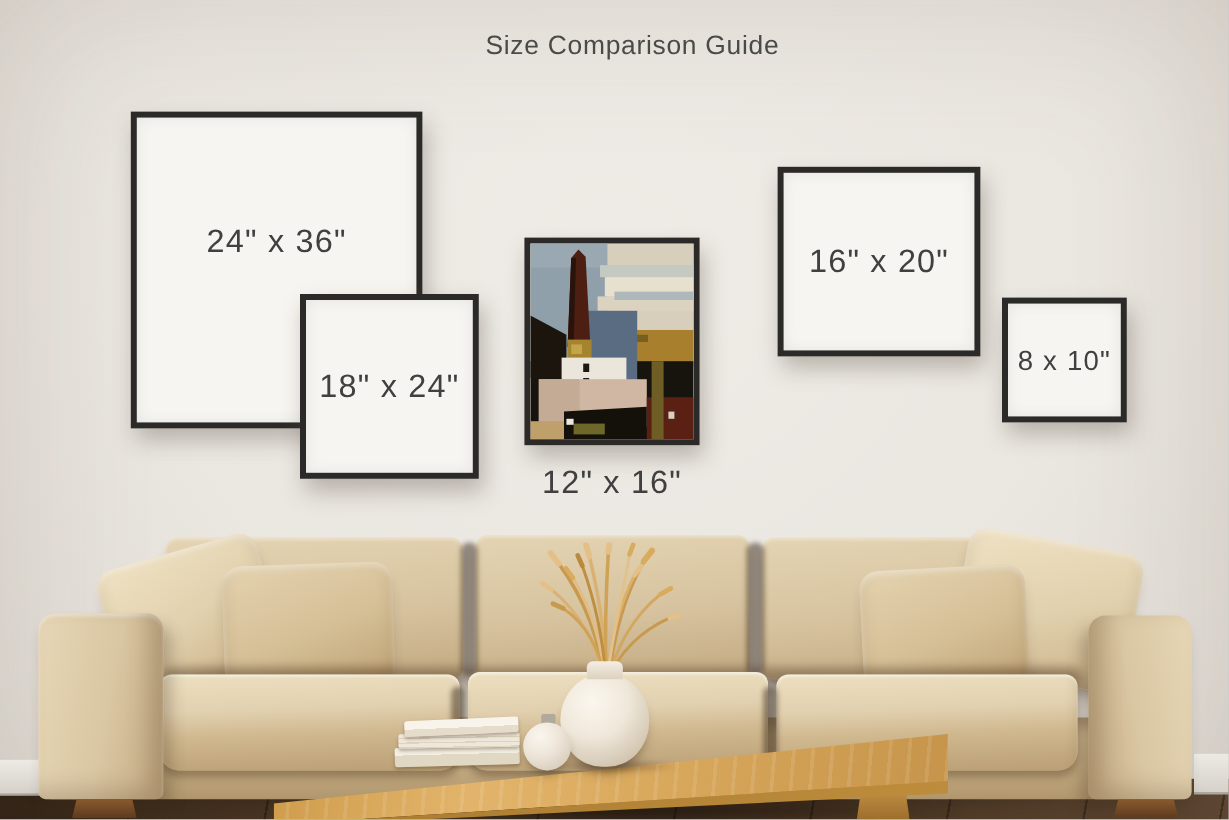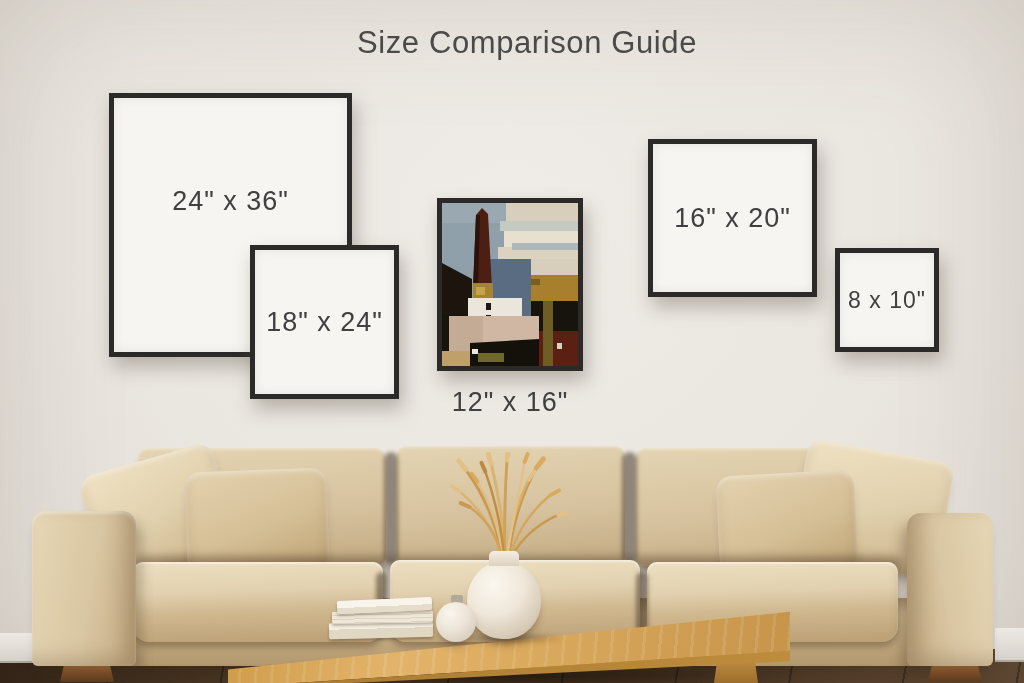--- a/index.html
+++ b/index.html
@@ -7,21 +7,21 @@
     position:relative;width:1024px;height:683px;overflow:hidden;
     font-family:"Liberation Sans",sans-serif;
     background:radial-gradient(ellipse at 50% 32%, #efece7 0%, #eae6e0 55%, #ded9d2 100%);
     box-shadow:inset 0 0 130px rgba(115,100,85,.18);
   }
   .abs{position:absolute;}
 
   
   .page-title{
     left:0;right:0;top:25px;text-align:center;
-    font-size:31px;font-weight:500;letter-spacing:.6px;color:#4b4a48;padding-left:30px;
+    font-size:22px;font-weight:500;letter-spacing:.6px;color:#4b4a48;padding-left:30px;
   }
 
   
   .floor{
     left:0;right:0;top:649px;height:34px;
     background:linear-gradient(90deg,#332417 0%,#4a3623 26%,#3c2b1c 52%,#4f3a27 78%,#5c4632 100%);
   }
   .floor::after{content:"";position:absolute;inset:0;
     background:repeating-linear-gradient(100deg,transparent 0 110px,rgba(0,0,0,.3) 110px 112px);}
   .baseboard{background:linear-gradient(#edeae4,#d6d2ca);border-bottom:2px solid rgba(60,45,30,.35);}

